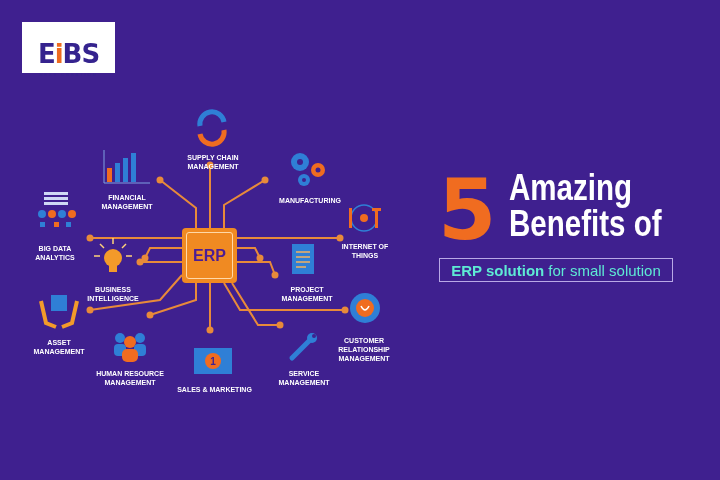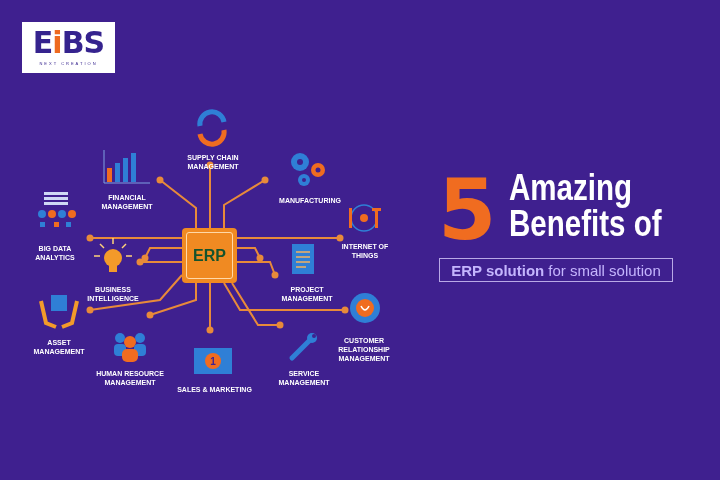--- a/index.html
+++ b/index.html
@@ -1,27 +1,27 @@
 <!DOCTYPE html>
 <html><head>
 <meta charset="utf-8">
 <style>
   * { margin:0; padding:0; box-sizing:border-box; }
   body { width:720px; height:480px; background:#3f208f; overflow:hidden; font-family:"Liberation Sans", sans-serif; position:relative; }
   .abs { position:absolute; }
   .logo { left:22px; top:22px; width:93px; height:51px; background:#fff; text-align:center; }
-  .logo-main { font-family:"DejaVu Sans", sans-serif; font-weight:bold; font-size:30px; color:#35238e; letter-spacing:-1px; line-height:36px; padding-top:3px; }
+  .logo-main { font-family:"DejaVu Sans", sans-serif; font-weight:bold; font-size:26px; color:#35238e; letter-spacing:-1px; line-height:36px; padding-top:14px; }
   .logo-main .i { color:#ee6a1f; }
   .logo-sub { font-size:4px; letter-spacing:2px; color:#35238e; line-height:6px; }
   .lbl { color:#fff; font-weight:bold; font-size:7px; text-align:center; line-height:9px; white-space:pre; }
   .erp { left:182px; top:228px; width:55px; height:55px; background:#f08a22; border-radius:4px; }
-  .erp-inner { position:absolute; left:4px; top:4px; right:4px; bottom:4px; border:1.5px solid #ffd9a8; border-radius:3px; color:#14532d; font-weight:bold; font-size:16px; display:flex; align-items:center; justify-content:center; }
+  .erp-inner { position:absolute; left:4px; top:4px; right:4px; bottom:4px; border:1.5px solid #ffd9a8; border-radius:3px; color:#4c1d95; font-weight:bold; font-size:16px; display:flex; align-items:center; justify-content:center; }
   .five { left:438px; top:168px; font-family:"DejaVu Sans", sans-serif; font-weight:bold; font-size:84px; color:#f06c20; line-height:84px; }
   .headline { left:509px; top:170px; font-family:"Liberation Sans", sans-serif; font-weight:bold; font-size:36px; color:#fff; line-height:36px; transform:scaleX(0.82); transform-origin:left top; }
-  .subbox { left:439px; top:258px; width:234px; height:24px; border:1px solid #b9a9e6; color:#c4b5fd; font-size:15px; display:flex; align-items:center; justify-content:center; }
+  .subbox { left:439px; top:258px; width:234px; height:24px; border:1px solid #b9a9e6; color:#5eead4; font-size:15px; display:flex; align-items:center; justify-content:center; }
   .subbox b { margin-right:4px; }
   svg.circuit { position:absolute; left:0; top:0; }
 </style>
 </head>
 <body>
 
 <div class="abs logo">
   <div class="logo-main"><span>E</span><span class="i">i</span><span>BS</span></div>
   <div class="logo-sub">NEXT CREATION</div>
 </div>

